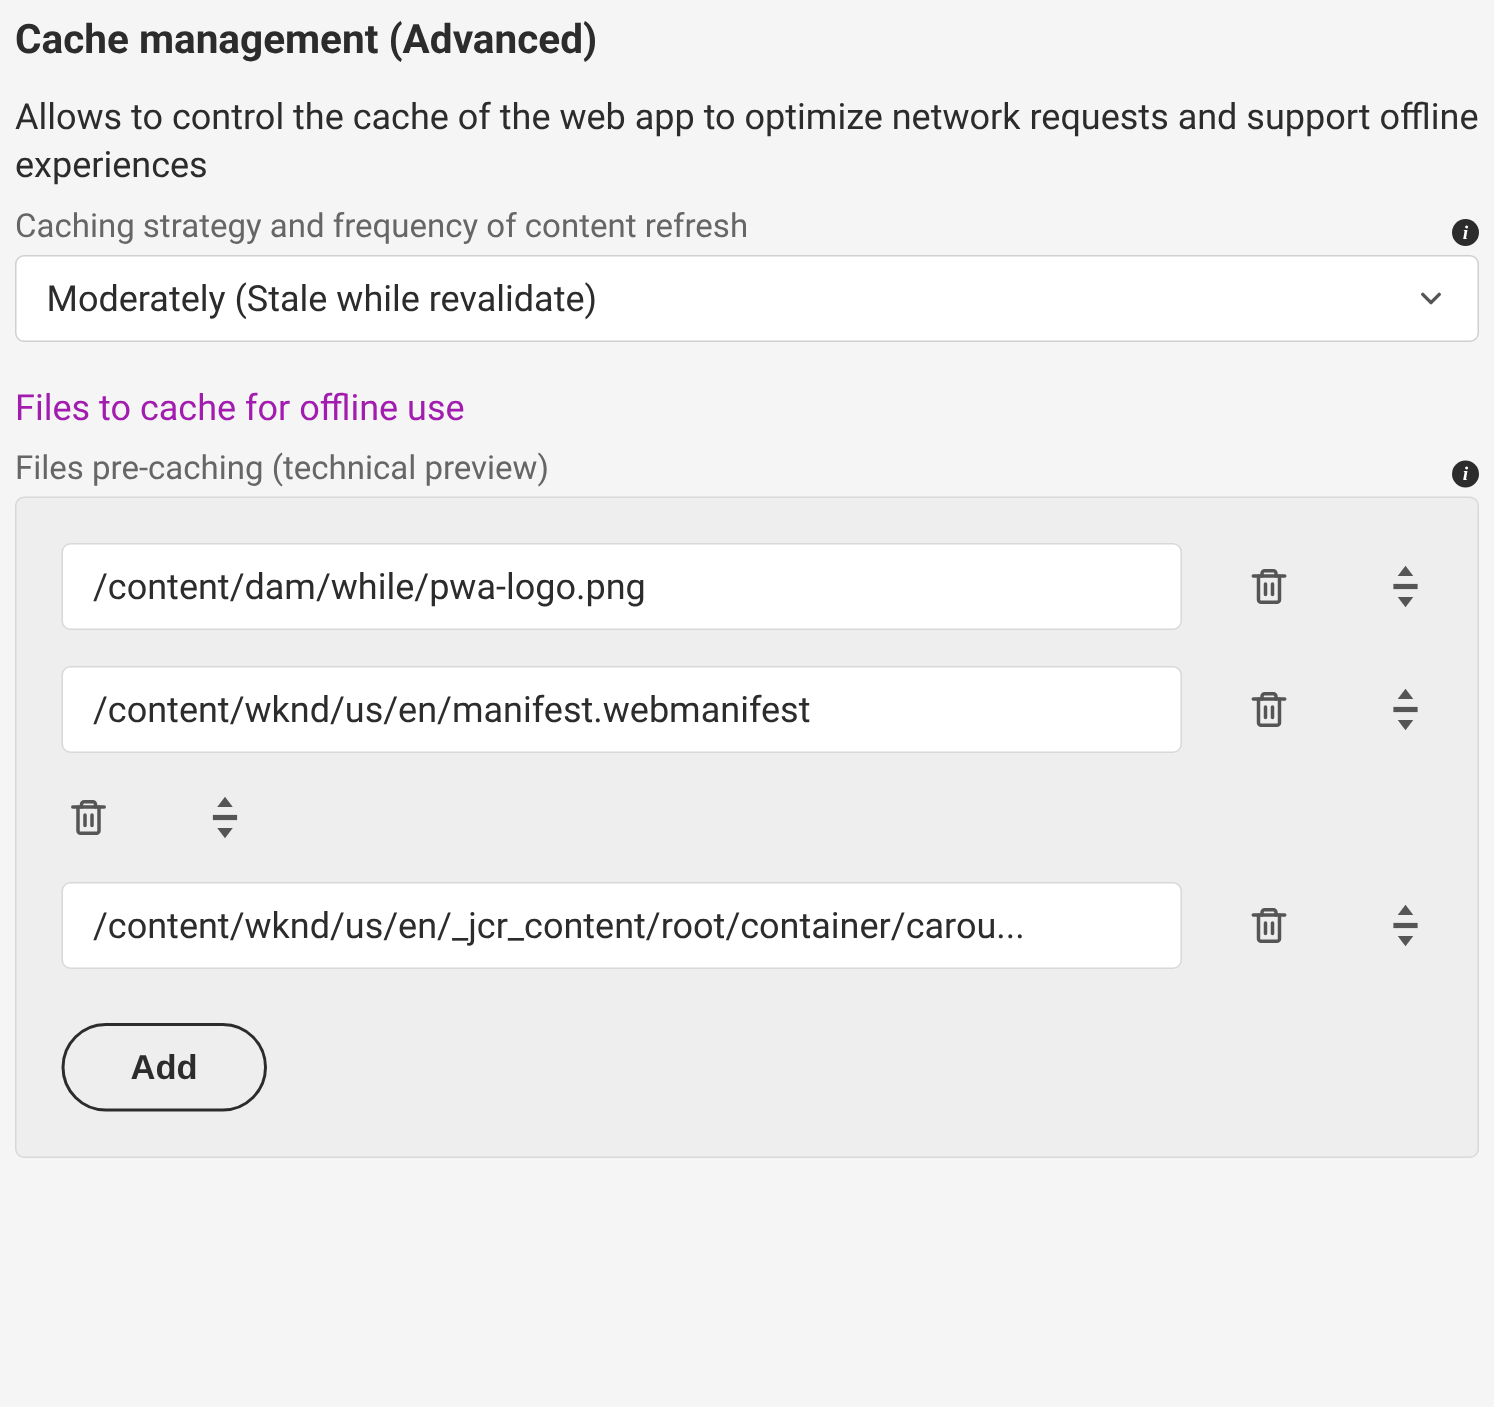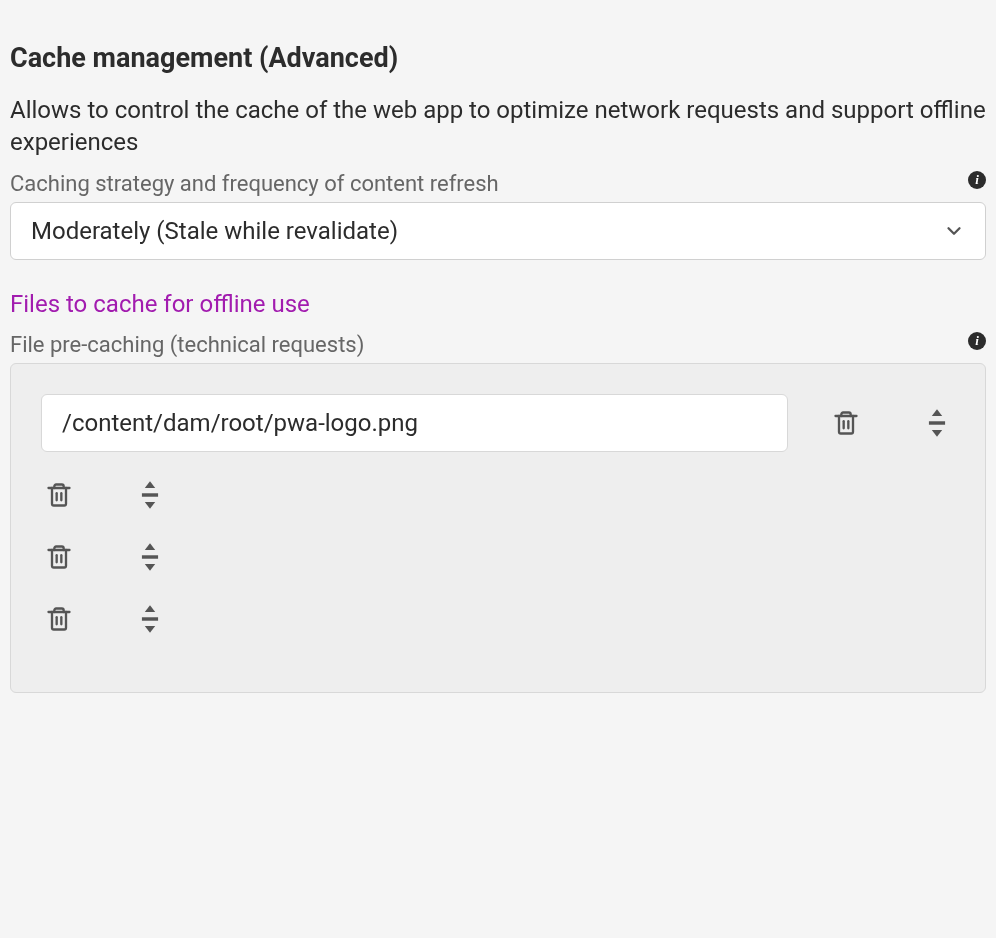--- a/index.html
+++ b/index.html
@@ -8,32 +8,31 @@
     background: #f5f5f5;
     width: 996px;
     padding: 10px 10px 20px 10px;
     color: #2c2c2c;
   }
   .section-title {
     font-size: 27px;
     font-weight: 700;
     color: #2c2c2c;
     margin-bottom: 20px;
-    margin-top: 32px;
   }
   .section-desc {
     font-size: 24px;
     color: #2c2c2c;
     line-height: 1.35;
     margin-bottom: 12px;
   }
   .label-row {
     display: flex;
     justify-content: space-between;
-    align-items: flex-start;
+    align-items: flex-end;
     margin-bottom: 6px;
   }
   .field-label {
     font-size: 22px;
     color: #666;
   }
   .field-label.dark {
     font-size: 24px;
     color: #a21caf;
     margin-bottom: 14px;
@@ -138,108 +137,111 @@
   <span class="chevron-down">
     <svg width="22" height="22" viewBox="0 0 24 24" fill="none" stroke="#555" stroke-width="2.5" stroke-linecap="round" stroke-linejoin="round">
         <polyline points="6 9 12 15 18 9"></polyline>
       </svg>
   </span>
 </div>
 
 <div class="field-label dark">Files to cache for offline use</div>
 
 <div class="label-row">
-  <span class="field-label">File pre-caching (technical requests)</span>
+  <span class="field-label">Files pre-caching (technical preview)</span>
   <span class="info-icon">i</span>
 </div>
 
 <div class="list-container">
   <div id="rows">
       <div class="list-row">
-        <div class="list-input">/content/dam/root/pwa-logo.png</div>
-        <div class="row-actions">
-          <button class="icon-btn">
-            <svg width="28" height="28" viewBox="0 0 24 24" fill="none">
-              <path d="M3 6h18" stroke="#555" stroke-width="2" stroke-linecap="round"></path>
-              <path d="M8 6V4.5C8 3.7 8.7 3 9.5 3h5c.8 0 1.5.7 1.5 1.5V6" stroke="#555" stroke-width="2" stroke-linecap="round" fill="none"></path>
-              <path d="M6 6v13.5c0 .8.7 1.5 1.5 1.5h9c.8 0 1.5-.7 1.5-1.5V6" stroke="#555" stroke-width="2" stroke-linecap="round" fill="none"></path>
-              <line x1="10" y1="10.5" x2="10" y2="16.5" stroke="#555" stroke-width="2" stroke-linecap="round"></line>
-              <line x1="14" y1="10.5" x2="14" y2="16.5" stroke="#555" stroke-width="2" stroke-linecap="round"></line>
-            </svg>
-          </button>
-          <button class="icon-btn">
-            <svg width="28" height="30" viewBox="0 0 24 26">
-              <polygon points="12,1 7.5,7 16.5,7" fill="#555"></polygon>
-              <rect x="5" y="11.5" width="14" height="3" fill="#555"></rect>
-              <polygon points="12,25 7.5,19 16.5,19" fill="#555"></polygon>
-            </svg>
-          </button>
-        </div>
-      </div>
-      <div class="list-row">
-        <div class="row-actions">
-          <button class="icon-btn">
-            <svg width="28" height="28" viewBox="0 0 24 24" fill="none">
-              <path d="M3 6h18" stroke="#555" stroke-width="2" stroke-linecap="round"></path>
-              <path d="M8 6V4.5C8 3.7 8.7 3 9.5 3h5c.8 0 1.5.7 1.5 1.5V6" stroke="#555" stroke-width="2" stroke-linecap="round" fill="none"></path>
-              <path d="M6 6v13.5c0 .8.7 1.5 1.5 1.5h9c.8 0 1.5-.7 1.5-1.5V6" stroke="#555" stroke-width="2" stroke-linecap="round" fill="none"></path>
-              <line x1="10" y1="10.5" x2="10" y2="16.5" stroke="#555" stroke-width="2" stroke-linecap="round"></line>
-              <line x1="14" y1="10.5" x2="14" y2="16.5" stroke="#555" stroke-width="2" stroke-linecap="round"></line>
-            </svg>
-          </button>
-          <button class="icon-btn">
-            <svg width="28" height="30" viewBox="0 0 24 26">
-              <polygon points="12,1 7.5,7 16.5,7" fill="#555"></polygon>
-              <rect x="5" y="11.5" width="14" height="3" fill="#555"></rect>
-              <polygon points="12,25 7.5,19 16.5,19" fill="#555"></polygon>
-            </svg>
-          </button>
-        </div>
-      </div>
-      <div class="list-row">
-        <div class="row-actions">
-          <button class="icon-btn">
-            <svg width="28" height="28" viewBox="0 0 24 24" fill="none">
-              <path d="M3 6h18" stroke="#555" stroke-width="2" stroke-linecap="round"></path>
-              <path d="M8 6V4.5C8 3.7 8.7 3 9.5 3h5c.8 0 1.5.7 1.5 1.5V6" stroke="#555" stroke-width="2" stroke-linecap="round" fill="none"></path>
-              <path d="M6 6v13.5c0 .8.7 1.5 1.5 1.5h9c.8 0 1.5-.7 1.5-1.5V6" stroke="#555" stroke-width="2" stroke-linecap="round" fill="none"></path>
-              <line x1="10" y1="10.5" x2="10" y2="16.5" stroke="#555" stroke-width="2" stroke-linecap="round"></line>
-              <line x1="14" y1="10.5" x2="14" y2="16.5" stroke="#555" stroke-width="2" stroke-linecap="round"></line>
-            </svg>
-          </button>
-          <button class="icon-btn">
-            <svg width="28" height="30" viewBox="0 0 24 26">
-              <polygon points="12,1 7.5,7 16.5,7" fill="#555"></polygon>
-              <rect x="5" y="11.5" width="14" height="3" fill="#555"></rect>
-              <polygon points="12,25 7.5,19 16.5,19" fill="#555"></polygon>
-            </svg>
-          </button>
-        </div>
-      </div>
-      <div class="list-row">
+        <div class="list-input">/content/dam/while/pwa-logo.png</div>
+        <div class="row-actions">
+          <button class="icon-btn">
+            <svg width="28" height="28" viewBox="0 0 24 24" fill="none">
+              <path d="M3 6h18" stroke="#555" stroke-width="2" stroke-linecap="round"></path>
+              <path d="M8 6V4.5C8 3.7 8.7 3 9.5 3h5c.8 0 1.5.7 1.5 1.5V6" stroke="#555" stroke-width="2" stroke-linecap="round" fill="none"></path>
+              <path d="M6 6v13.5c0 .8.7 1.5 1.5 1.5h9c.8 0 1.5-.7 1.5-1.5V6" stroke="#555" stroke-width="2" stroke-linecap="round" fill="none"></path>
+              <line x1="10" y1="10.5" x2="10" y2="16.5" stroke="#555" stroke-width="2" stroke-linecap="round"></line>
+              <line x1="14" y1="10.5" x2="14" y2="16.5" stroke="#555" stroke-width="2" stroke-linecap="round"></line>
+            </svg>
+          </button>
+          <button class="icon-btn">
+            <svg width="28" height="30" viewBox="0 0 24 26">
+              <polygon points="12,1 7.5,7 16.5,7" fill="#555"></polygon>
+              <rect x="5" y="11.5" width="14" height="3" fill="#555"></rect>
+              <polygon points="12,25 7.5,19 16.5,19" fill="#555"></polygon>
+            </svg>
+          </button>
+        </div>
+      </div>
+      <div class="list-row">
+        <div class="list-input">/content/wknd/us/en/manifest.webmanifest</div>
+        <div class="row-actions">
+          <button class="icon-btn">
+            <svg width="28" height="28" viewBox="0 0 24 24" fill="none">
+              <path d="M3 6h18" stroke="#555" stroke-width="2" stroke-linecap="round"></path>
+              <path d="M8 6V4.5C8 3.7 8.7 3 9.5 3h5c.8 0 1.5.7 1.5 1.5V6" stroke="#555" stroke-width="2" stroke-linecap="round" fill="none"></path>
+              <path d="M6 6v13.5c0 .8.7 1.5 1.5 1.5h9c.8 0 1.5-.7 1.5-1.5V6" stroke="#555" stroke-width="2" stroke-linecap="round" fill="none"></path>
+              <line x1="10" y1="10.5" x2="10" y2="16.5" stroke="#555" stroke-width="2" stroke-linecap="round"></line>
+              <line x1="14" y1="10.5" x2="14" y2="16.5" stroke="#555" stroke-width="2" stroke-linecap="round"></line>
+            </svg>
+          </button>
+          <button class="icon-btn">
+            <svg width="28" height="30" viewBox="0 0 24 26">
+              <polygon points="12,1 7.5,7 16.5,7" fill="#555"></polygon>
+              <rect x="5" y="11.5" width="14" height="3" fill="#555"></rect>
+              <polygon points="12,25 7.5,19 16.5,19" fill="#555"></polygon>
+            </svg>
+          </button>
+        </div>
+      </div>
+      <div class="list-row">
+        <div class="row-actions">
+          <button class="icon-btn">
+            <svg width="28" height="28" viewBox="0 0 24 24" fill="none">
+              <path d="M3 6h18" stroke="#555" stroke-width="2" stroke-linecap="round"></path>
+              <path d="M8 6V4.5C8 3.7 8.7 3 9.5 3h5c.8 0 1.5.7 1.5 1.5V6" stroke="#555" stroke-width="2" stroke-linecap="round" fill="none"></path>
+              <path d="M6 6v13.5c0 .8.7 1.5 1.5 1.5h9c.8 0 1.5-.7 1.5-1.5V6" stroke="#555" stroke-width="2" stroke-linecap="round" fill="none"></path>
+              <line x1="10" y1="10.5" x2="10" y2="16.5" stroke="#555" stroke-width="2" stroke-linecap="round"></line>
+              <line x1="14" y1="10.5" x2="14" y2="16.5" stroke="#555" stroke-width="2" stroke-linecap="round"></line>
+            </svg>
+          </button>
+          <button class="icon-btn">
+            <svg width="28" height="30" viewBox="0 0 24 26">
+              <polygon points="12,1 7.5,7 16.5,7" fill="#555"></polygon>
+              <rect x="5" y="11.5" width="14" height="3" fill="#555"></rect>
+              <polygon points="12,25 7.5,19 16.5,19" fill="#555"></polygon>
+            </svg>
+          </button>
+        </div>
+      </div>
+      <div class="list-row">
+        <div class="list-input">/content/wknd/us/en/_jcr_content/root/container/carou...</div>
         <div class="row-actions">
           <button class="icon-btn">
             <svg width="28" height="28" viewBox="0 0 24 24" fill="none">
               <path d="M3 6h18" stroke="#555" stroke-width="2" stroke-linecap="round"></path>
               <path d="M8 6V4.5C8 3.7 8.7 3 9.5 3h5c.8 0 1.5.7 1.5 1.5V6" stroke="#555" stroke-width="2" stroke-linecap="round" fill="none"></path>
               <path d="M6 6v13.5c0 .8.7 1.5 1.5 1.5h9c.8 0 1.5-.7 1.5-1.5V6" stroke="#555" stroke-width="2" stroke-linecap="round" fill="none"></path>
               <line x1="10" y1="10.5" x2="10" y2="16.5" stroke="#555" stroke-width="2" stroke-linecap="round"></line>
               <line x1="14" y1="10.5" x2="14" y2="16.5" stroke="#555" stroke-width="2" stroke-linecap="round"></line>
             </svg>
           </button>
           <button class="icon-btn">
             <svg width="28" height="30" viewBox="0 0 24 26">
               <polygon points="12,1 7.5,7 16.5,7" fill="#555"></polygon>
               <rect x="5" y="11.5" width="14" height="3" fill="#555"></rect>
               <polygon points="12,25 7.5,19 16.5,19" fill="#555"></polygon>
             </svg>
           </button>
         </div>
       </div>
     </div>
+  <button class="add-btn">Add</button>
 </div>
 
 <svg width="0" height="0" style="position:absolute">
   <defs>
     <g id="trash-path">
       <path d="M3 6h18" stroke="#555" stroke-width="2" fill="none" stroke-linecap="round"></path>
       <path d="M8 6V4a2 2 0 0 1 2-2h4a2 2 0 0 1 2 2v2" stroke="#555" stroke-width="2" fill="none" stroke-linecap="round"></path>
       <path d="M6 6v14a2 2 0 0 0 2 2h8a2 2 0 0 0 2-2V6" stroke="#555" stroke-width="2" fill="none" stroke-linecap="round"></path>
       <line x1="10" y1="11" x2="10" y2="17" stroke="#555" stroke-width="2" stroke-linecap="round"></line>
       <line x1="14" y1="11" x2="14" y2="17" stroke="#555" stroke-width="2" stroke-linecap="round"></line>

